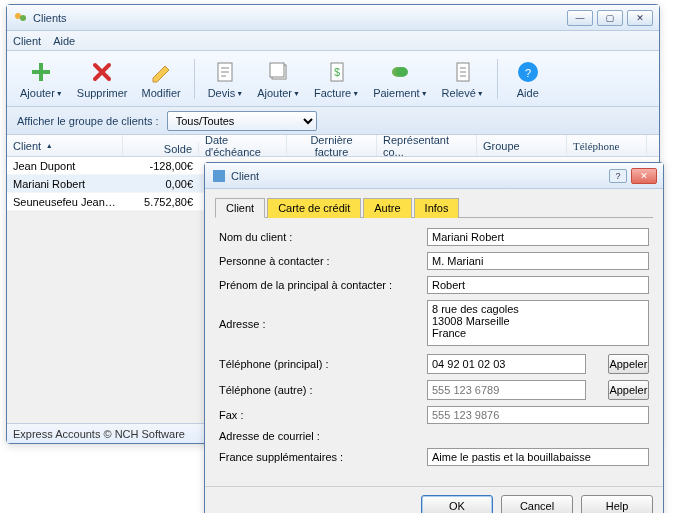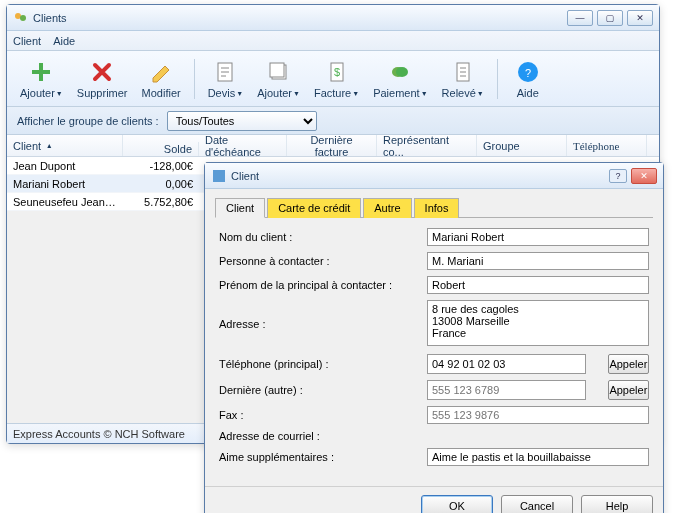--- a/index.html
+++ b/index.html
@@ -244,35 +244,35 @@
 France</textarea></div>
         </div>
       <div class="frow">
           <label>Téléphone (principal) :</label>
           <div class="val" style="display:flex;">
             <input type="text" value="04 92 01 02 03" style="">
             <button class="sidebtn">Appeler</button>
           </div>
         </div>
       <div class="frow">
-          <label>Dernière (autre) :</label>
+          <label>Téléphone (autre) :</label>
           <div class="val" style="display:flex;">
             <input type="text" class="placeholder" placeholder="555 123 6789" style="">
             <button class="sidebtn">Appeler</button>
           </div>
         </div>
       <div class="frow">
           <label>Fax :</label>
           <div class="val"><input type="text" class="placeholder" placeholder="555 123 9876" style=""></div>
         </div>
       <div class="frow">
           <label>Adresse de courriel :</label>
         </div>
       <div class="frow">
-          <label>Aime supplémentaires :</label>
+          <label>France supplémentaires :</label>
           <div class="val"><input type="text" value="Aime le pastis et la bouillabaisse" style=""></div>
         </div>
     </div>
   </div>
   <div class="dialog-btns">
     <button class="dlg-btn primary">OK</button>
     <button class="dlg-btn">Cancel</button>
     <button class="dlg-btn">Help</button>
   </div>
 </div>

